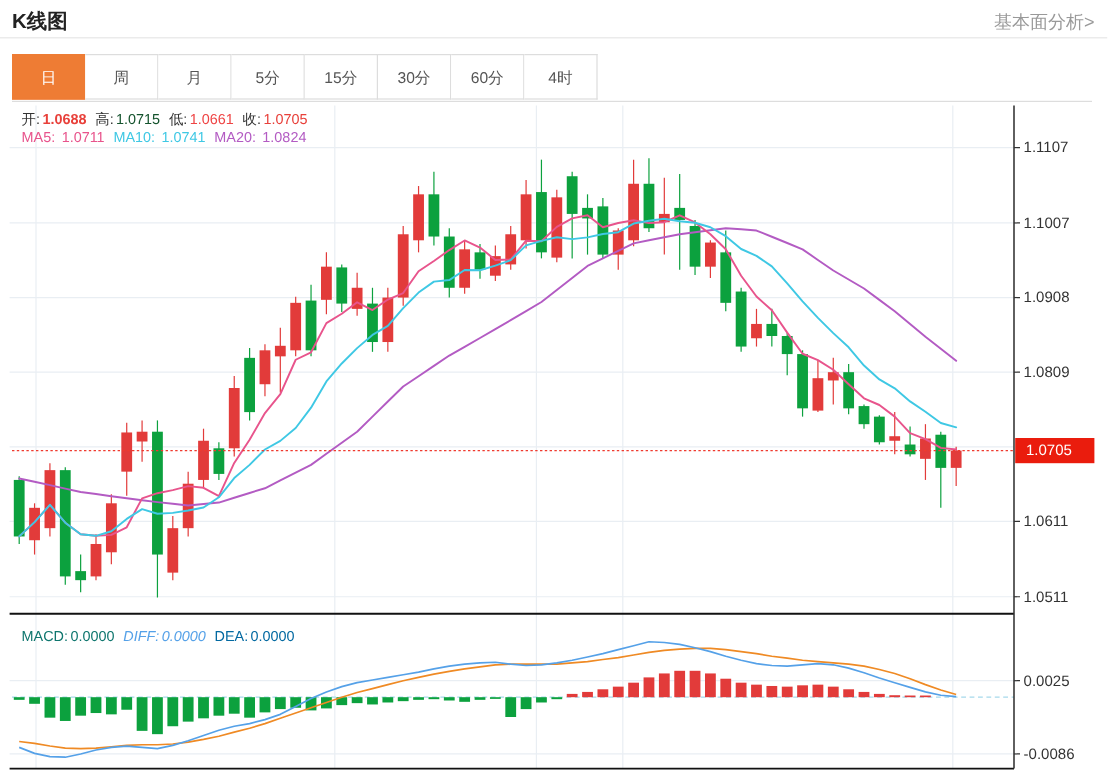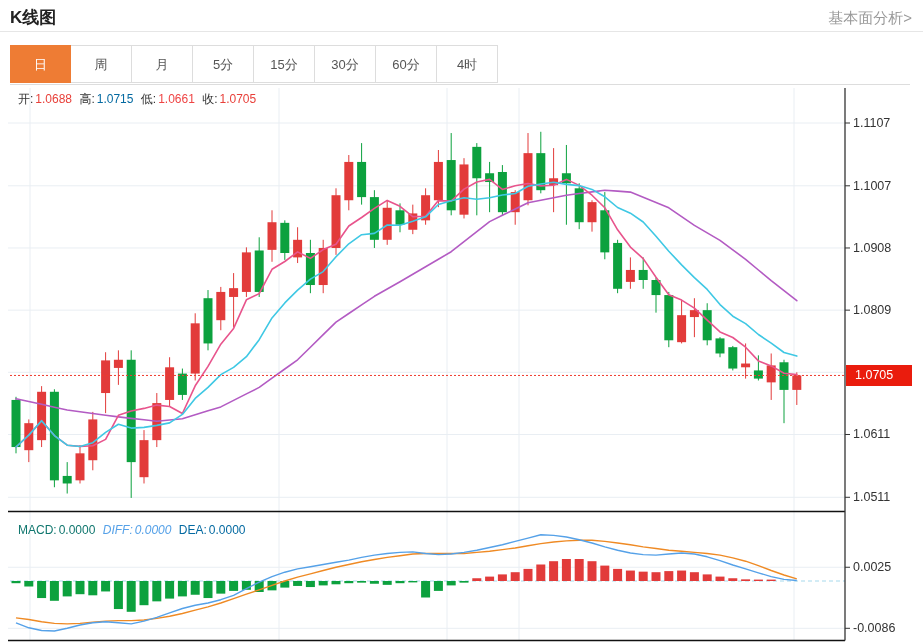--- a/index.html
+++ b/index.html
@@ -261,26 +261,31 @@
       <text x="853" y="438.48800000000057" fill="#333333" font-size="12.5" font-family="Liberation Sans, DejaVu Sans, sans-serif">1.0611</text>
       <line x1="845" y1="497.28800000000064" x2="850" y2="497.28800000000064" stroke="#333333" stroke-width="1"></line>
       <text x="853" y="501.28800000000064" fill="#333333" font-size="12.5" font-family="Liberation Sans, DejaVu Sans, sans-serif">1.0511</text>
       <line x1="845" y1="567.25" x2="850" y2="567.25" stroke="#333333" stroke-width="1"></line>
       <text x="853" y="571.25" fill="#333333" font-size="12.5" font-family="Liberation Sans, DejaVu Sans, sans-serif">0.0025</text>
       <line x1="845" y1="628.3" x2="850" y2="628.3" stroke="#333333" stroke-width="1"></line>
       <text x="853" y="632.3" fill="#333333" font-size="12.5" font-family="Liberation Sans, DejaVu Sans, sans-serif">-0.0086</text>
     </svg>
 
   <div class="legend-row" style="left:18px;top:91px;">
-    <span class="pair"><span class="lbl">开:</span><span class="val-red" style="color: rgb(232, 64, 58);">1.0688</span></span>
-    <span class="pair"><span class="lbl">高:</span><span class="val-red" style="color: #0369a1;">1.0715</span></span>
+    <span class="pair"><span class="lbl">开:</span><span class="val-red" style="color: rgb(232, 64, 58); font-weight: bold;">1.0688</span></span>
+    <span class="pair"><span class="lbl">高:</span><span class="val-red" style="color: #14532d;">1.0715</span></span>
     <span class="pair"><span class="lbl">低:</span><span class="val-red" style="color: #ef4444;">1.0661</span></span>
     <span class="pair"><span class="lbl">收:</span><span class="val-red" style="color: rgb(232, 64, 58);">1.0705</span></span>
   </div>
 
+  <div class="legend-row" style="left:18px;top:107px;">
+    <span class="pair c-ma5" style="color: rgb(232, 84, 140);"><span>MA5:</span> <span>1.0711</span></span>
+    <span class="pair c-ma10" style="color: rgb(63, 200, 228);"><span>MA10:</span> <span>1.0741</span></span>
+    <span class="pair c-ma20" style="color: rgb(179, 91, 195);"><span>MA20:</span> <span>1.0824</span></span>
+  </div>
 
   <div class="legend-row" style="left:18px;top:523px;">
     <span class="pair c-macd" style="color: #0f766e;"><span>MACD:</span><span>0.0000</span></span>
     <span class="pair c-diff" style="color: rgb(85, 161, 232); font-style: italic;"><span>DIFF:</span><span>0.0000</span></span>
     <span class="pair c-dea" style="color: #0369a1;"><span>DEA:</span><span>0.0000</span></span>
   </div>
 
   <div class="badge" style="background: rgb(234, 28, 13);">1.0705</div>
 </div>
 

